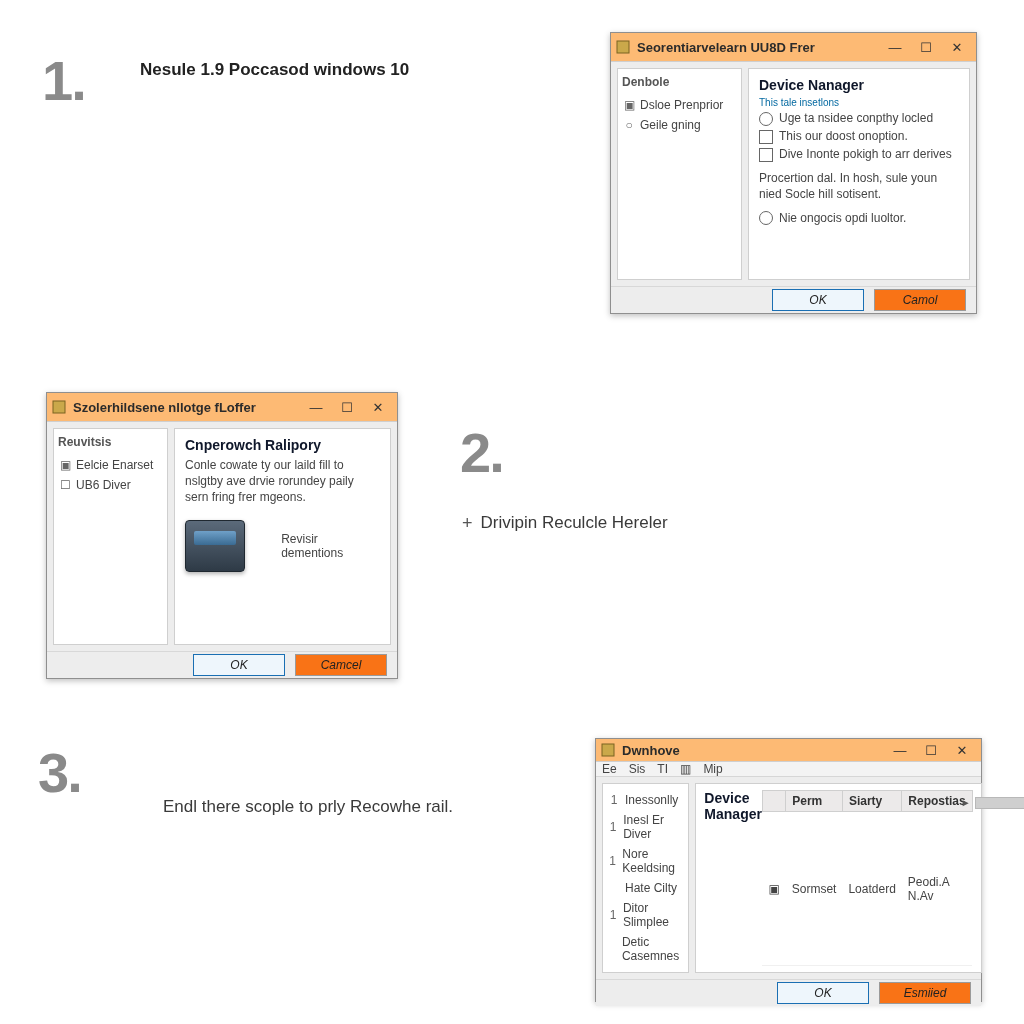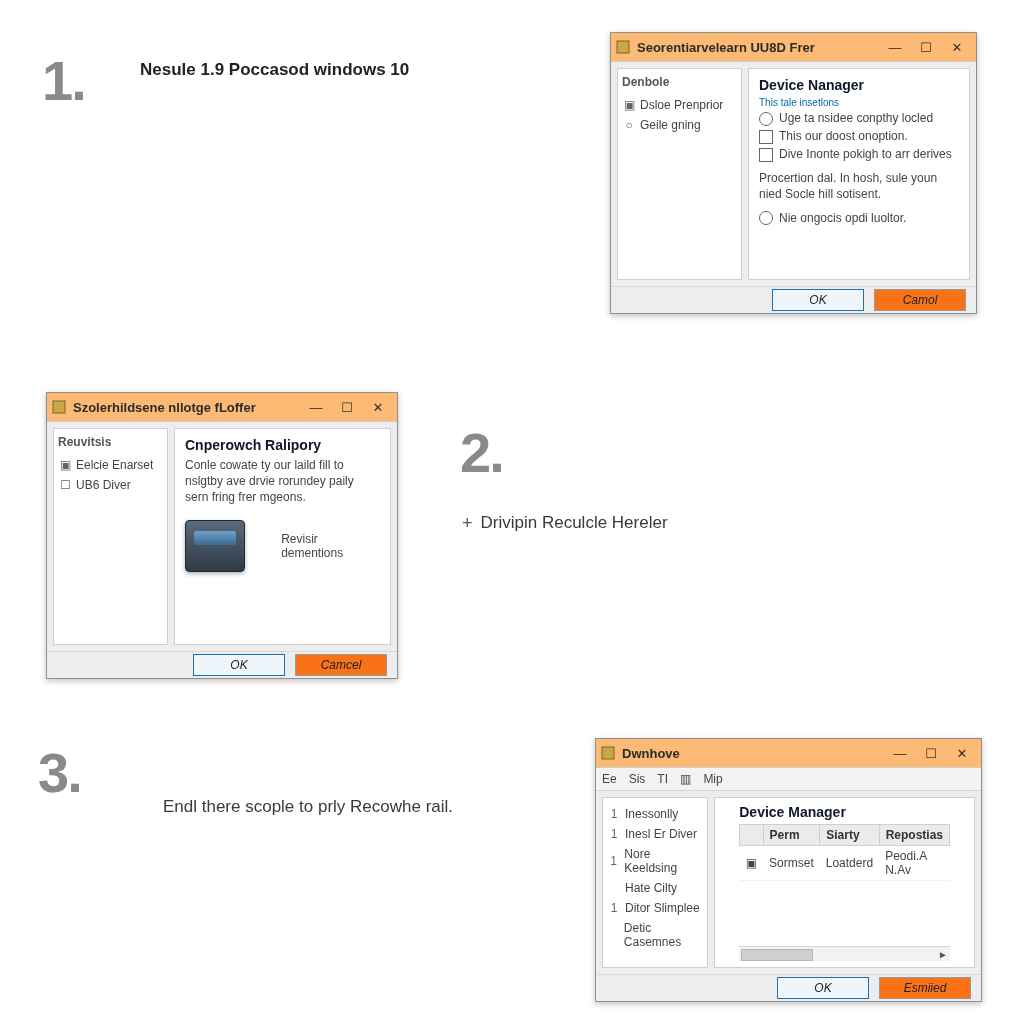--- a/index.html
+++ b/index.html
@@ -338,21 +338,21 @@
         </div>
       <div class="sitem">
           <span class="bullet">1</span>
           <span>Ditor Slimplee</span>
         </div>
       <div class="sitem">
           <span class="bullet"></span>
           <span>Detic Casemnes</span>
         </div>
     </div>
-    <div class="content" style="padding:6px 24px; display:flex; flex-direction:column;">
+    <div class="content" style="padding:6px 8px; display:flex; flex-direction:row;">
       <div class="chdr">Device Manager</div>
       <table class="tbl">
         <thead>
             <tr>
           <th class="ricon"></th>
           <th>Perm</th>
           <th>Siarty</th>
           <th>Repostias</th>
         </tr>
           </thead>

